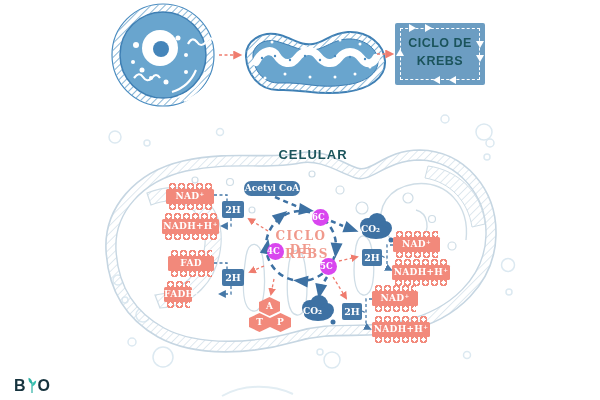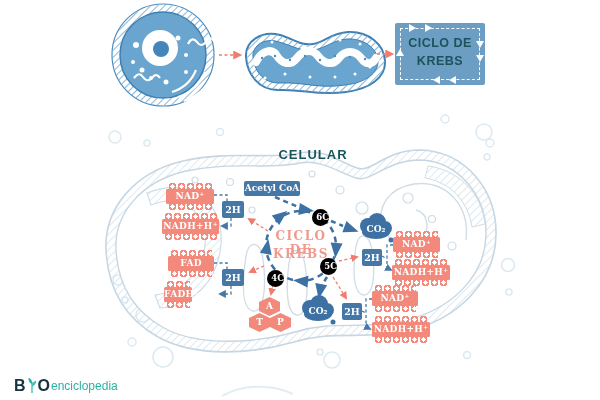--- a/index.html
+++ b/index.html
@@ -44,29 +44,29 @@
 
   
   .bbox {
     position:absolute; background:#4678a7; color:#fff; text-align:center;
     font-family:"DejaVu Serif","Liberation Serif",serif; font-weight:bold;
     border-radius:2px;
   }
 
   .ccir {
     position:absolute; width:17px; height:17px; border-radius:50%;
-    background:#000000; color:#fff; text-align:right; line-height:17px;
+    background:#d946ef; color:#fff; text-align:left; line-height:17px;
     font-family:"DejaVu Serif",serif; font-weight:bold; font-size:8.5px;
   }
   .title {
     position:absolute; text-align:center; color:#f0998c; font-weight:bold;
     font-size:12px; letter-spacing:1.5px; font-family:"DejaVu Serif","Liberation Serif",serif;
   }
   .cl {
-    position:absolute; color:#fff; text-align:center; font-weight:bold;
+    position:absolute; color:#fff; text-align:left; font-weight:bold;
     font-size:9px; font-family:"DejaVu Serif",serif; height:14px; line-height:14px;
   }
   .hex {
     position:absolute; width:21px; height:19px; background:#f2897b; color:#fff;
     text-align:center; line-height:19px; font-family:"DejaVu Serif",serif;
     font-weight:bold; font-size:9px;
     clip-path:polygon(50% 0,100% 26%,100% 74%,50% 100%,0 74%,0 26%);
   }
 
   .logo { position:absolute; left:14px; top:377px; display:flex; align-items:flex-end; }
@@ -276,36 +276,36 @@
   <span class="kb-ar kb-r" style="left:30px;top:1px;"></span>
   <span class="kb-ar kb-d" style="right:1px;top:18px;"></span>
   <span class="kb-ar kb-d" style="right:1px;top:32px;"></span>
   <span class="kb-ar kb-l" style="left:38px;bottom:1px;"></span>
   <span class="kb-ar kb-l" style="left:54px;bottom:1px;"></span>
   <span class="kb-ar kb-u" style="left:1px;top:26px;"></span>
   <div class="kline" style="top:13px;">CICLO DE</div>
   <div class="kline" style="top:31px;">KREBS</div>
 </div>
 
-<div class="bbox" style="left:244px;top:181px;width:56px;height:15px;line-height:15px;font-size:9px;">Acetyl CoA</div>
+<div class="bbox" style="left:244px;top:181px;width:56px;height:15px;line-height:15px;font-size:9px;border-radius:7px;">Acetyl CoA</div>
 
 <div class="pbox" style="left:166px;top:189px;width:48px;">NAD⁺</div>
 <div class="bbox" style="left:222px;top:201px;width:22px;height:17px;line-height:17px;font-size:9.5px;">2H</div>
 <div class="pbox" style="left:162px;top:219px;width:57px;">NADH+H⁺</div>
 
 <div class="pbox" style="left:168px;top:256px;width:46px;">FAD</div>
 <div class="bbox" style="left:222px;top:269px;width:22px;height:17px;line-height:17px;font-size:9.5px;">2H</div>
 <div class="pbox" style="left:164px;top:287px;width:28px;">FADH₂</div>
 
 <div class="title" style="left:264px;top:229px;width:74px;">CICLO DE</div>
 <div class="title" style="left:264px;top:247px;width:74px;">KREBS</div>
 
 <div class="ccir" style="left:312px;top:209px;">6C</div>
 <div class="ccir" style="left:320px;top:258px;">5C</div>
-<div class="ccir" style="left:267px;top:270px;">4C</div>
+<div class="ccir" style="left:267px;top:243px;">4C</div>
 
 <div class="cl" style="left:361px;top:222px;width:30px;">CO₂</div>
 <div class="cl" style="left:303px;top:304px;width:30px;">CO₂</div>
 
 <div class="bbox" style="left:362px;top:249px;width:20px;height:17px;line-height:17px;font-size:9.5px;">2H</div>
 <div class="pbox" style="left:393px;top:237px;width:47px;">NAD⁺</div>
 <div class="pbox" style="left:392px;top:265px;width:58px;">NADH+H⁺</div>
 
 <div class="pbox" style="left:372px;top:291px;width:46px;">NAD⁺</div>
 <div class="bbox" style="left:342px;top:303px;width:20px;height:17px;line-height:17px;font-size:9.5px;">2H</div>
@@ -316,16 +316,15 @@
 <div class="hex" style="left:270px;top:313px;">P</div>
 
 <div class="logo">
   <span class="big">B</span>
   <svg width="10" height="17" viewBox="0 0 10 17">
     <path d="M5 16 C5 11 5 8 5 5" stroke="#2cb1a3" stroke-width="1.2" fill="none"></path>
     <path d="M5 7 C2.2 6 1 3.2 1.6 0.8 C4.4 1.8 5.6 4.2 5 7 Z" fill="#2cb1a3"></path>
     <path d="M5 9.5 C8 8.5 9.3 6 9.2 3.5 C6.3 4.6 5 6.6 5 9.5 Z" fill="#35c0b0"></path>
   </svg>
   <span class="big">O</span>
-  <span class="rest">enciclopedia</span>
 </div>
 
 </div>
 
 </body></html>

